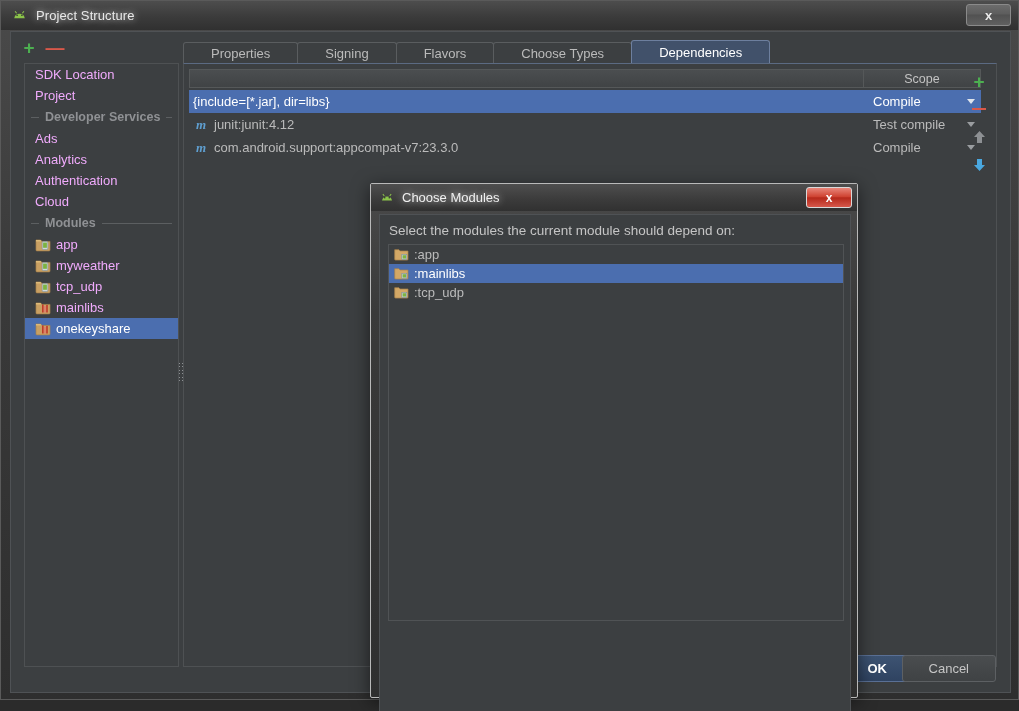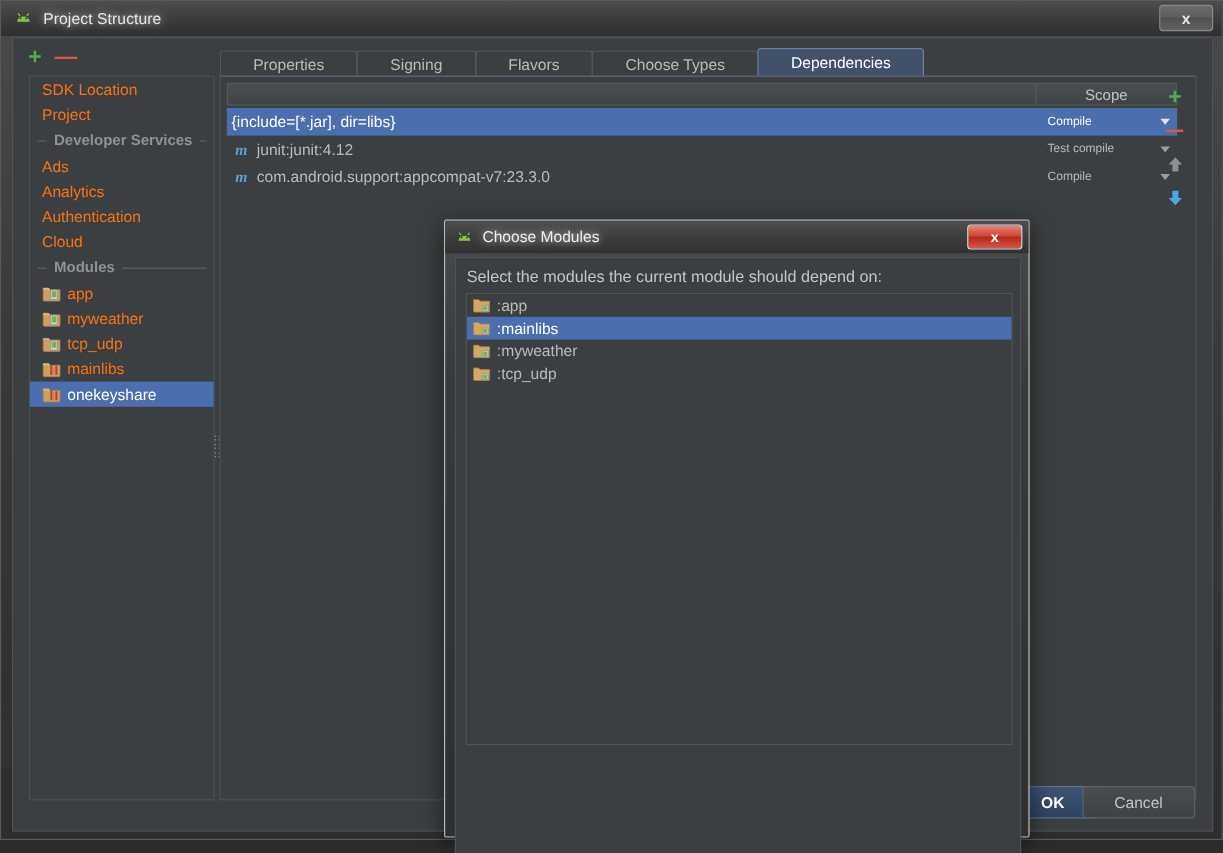--- a/index.html
+++ b/index.html
@@ -75,21 +75,21 @@
 
   #sidebar {
     position: absolute; left: 13px; top: 31px;
     width: 155px; height: 604px;
     background: #3c3f41;
     border: 1px solid #4e5153;
   }
   .side-item {
     height: 21px; line-height: 21px;
     padding-left: 10px;
-    color: #f97316;
+    color: #f0abfc;
     font-size: 13px;
     white-space: nowrap;
     display: flex; align-items: center;
   }
   .side-item.selected { background: #4b6eaf; color: #ffffff; }
   .side-sep {
     height: 22px;
     display: flex; align-items: center;
     padding: 0 6px;
     gap: 6px;
@@ -175,21 +175,21 @@
   .dep-row.selected .dep-name { color: #ffffff; }
   .m-icon {
     width: 16px; text-align: center; margin-right: 5px;
     color: #5f9fd0; font-style: italic; font-weight: bold; font-size: 13px;
     font-family: "Liberation Serif", serif;
   }
   .dep-scope {
     flex: 0 0 116px;
     display: flex; align-items: center; justify-content: space-between;
     padding: 0 6px 0 8px;
-    font-size: 10px; color: #bbbbbb;
+    font-size: 13px; color: #bbbbbb;
   }
   .dep-row.selected .dep-scope { color: #ffffff; }
   .caret {
     width: 0; height: 0;
     border-left: 4px solid transparent;
     border-right: 4px solid transparent;
     border-top: 5px solid #9a9da0;
   }
   .dep-row.selected .caret { border-top-color: #dfe4ec; }
 
@@ -519,29 +519,19 @@
           <span>:mainlibs</span>
         </div>
         <div class="mod-row">
           <span style="width: 15px; height: 13px; margin-right: 5px; display: inline-flex;">
             <svg width="15" height="13" viewBox="0 0 15 13">
               <path d="M.7 1.7 h4.2 l1.1 1.3 H14 v8.3 a.8.8 0 0 1 -.8.8 H1.5 a.8.8 0 0 1 -.8-.8 Z" fill="#d3a866" stroke="#a8834a" stroke-width=".7"></path>
               <rect x="7.8" y="6.4" width="5" height="5" fill="#cfd8dc" stroke="#78909c" stroke-width=".6"></rect>
               <rect x="8.6" y="7.2" width="3.4" height="3.4" fill="#7cb342"></rect>
             </svg>
           </span>
-          <span>:myweather</span>
-        </div>
-        <div class="mod-row">
-          <span style="width: 15px; height: 13px; margin-right: 5px; display: inline-flex;">
-            <svg width="15" height="13" viewBox="0 0 15 13">
-              <path d="M.7 1.7 h4.2 l1.1 1.3 H14 v8.3 a.8.8 0 0 1 -.8.8 H1.5 a.8.8 0 0 1 -.8-.8 Z" fill="#d3a866" stroke="#a8834a" stroke-width=".7"></path>
-              <rect x="7.8" y="6.4" width="5" height="5" fill="#cfd8dc" stroke="#78909c" stroke-width=".6"></rect>
-              <rect x="8.6" y="7.2" width="3.4" height="3.4" fill="#7cb342"></rect>
-            </svg>
-          </span>
           <span>:tcp_udp</span>
         </div>
       </div>
     <div class="btn primary" id="dlg-ok">OK</div>
     <div class="btn normal" id="dlg-cancel">Cancel</div>
   </div>
 </div>
 
 </body></html>

